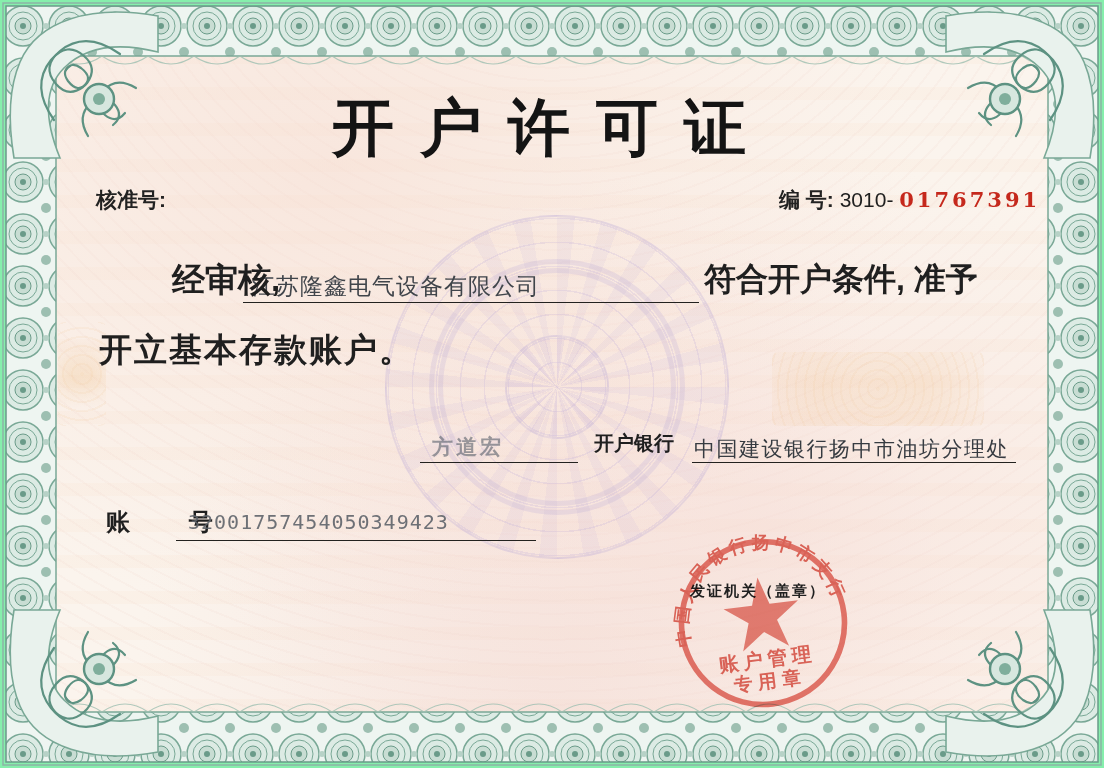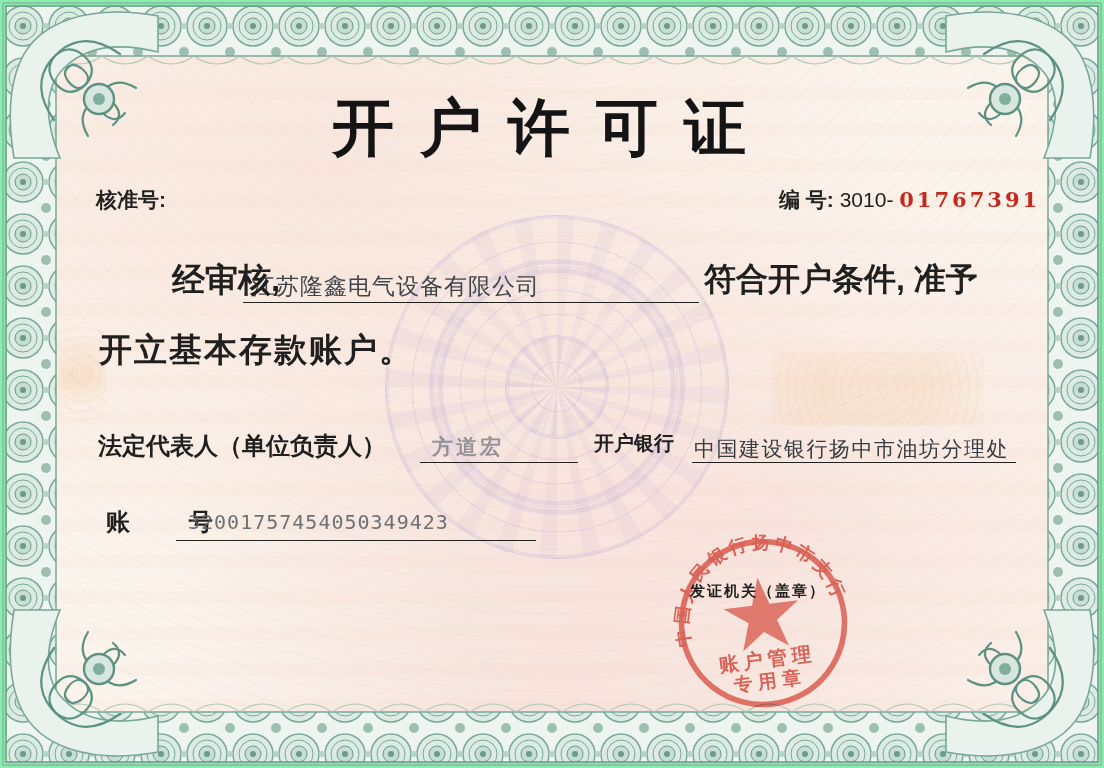--- a/index.html
+++ b/index.html
@@ -83,21 +83,20 @@
     <span>3010-</span>
     <span id="serial-number">01767391</span>
   </div>
 
   <div class="txt hand" id="company-name">江苏隆鑫电气设备有限公司</div>
   <div class="txt" id="reviewed-label">经审核,</div>
   <div class="uline" style="left:243px;top:302px;width:456px;"></div>
   <div class="txt" id="condition-text">符合开户条件, 准予</div>
   <div class="txt" id="account-type">开立基本存款账户。</div>
 
-  <div class="txt" id="legalrep-label">法定代表人（单位负责人）</div>
   <div class="txt hand" id="legalrep-value">方道宏</div>
   <div class="uline" style="left:420px;top:462px;width:158px;"></div>
   <div class="txt" id="bank-label">开户银行</div>
   <div class="txt hand" id="bank-value">中国建设银行扬中市油坊分理处</div>
   <div class="uline" style="left:692px;top:462px;width:324px;"></div>
 
   <div class="txt" id="account-label">账 号</div>
   <div class="txt mono" id="account-value">32001757454050349423</div>
   <div class="uline" style="left:176px;top:540px;width:360px;"></div>
 

